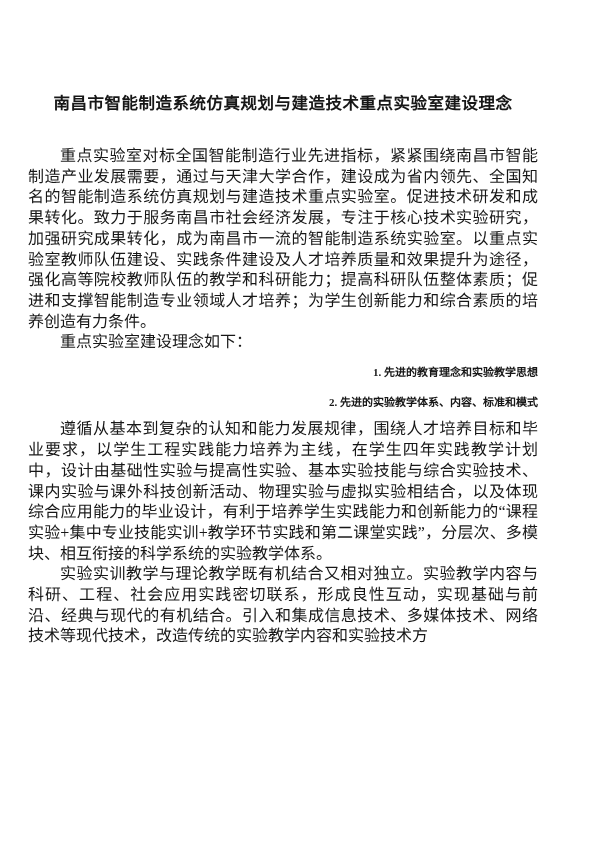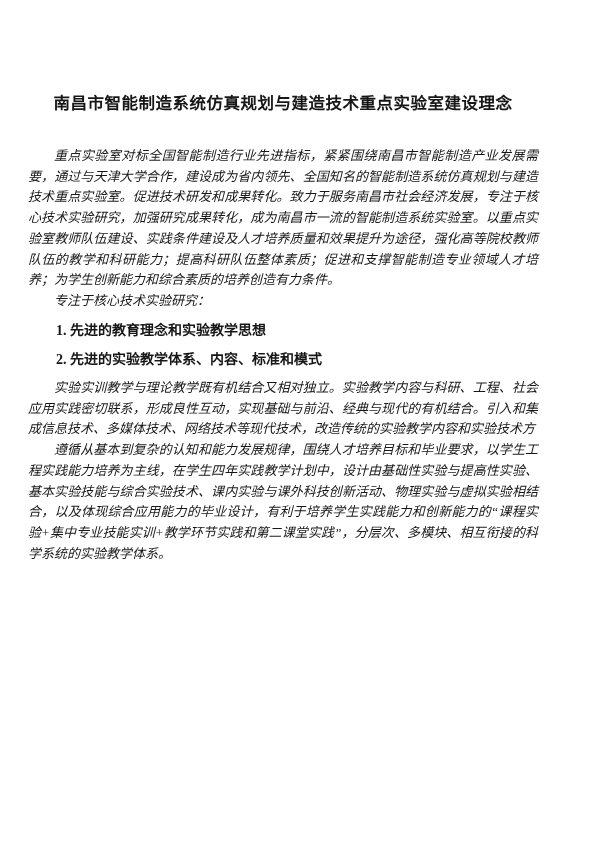--- a/index.html
+++ b/index.html
@@ -21,48 +21,47 @@
   .doc-title {
     margin: 0 0 31px 0;
     font-size: 16.5px;
     line-height: 22px;
     font-weight: bold;
     text-align: center;
     letter-spacing: 0.5px;
   }
   .para {
     margin: 0;
-    font-size: 13px;
+    font-size: 16px;
     line-height: 20.7px;
     text-align: justify;
     text-indent: 2em;
     word-break: break-all;
-    font-style: italic;
   }
   .heading {
     margin: 9px 0 7px 0;
-    font-size: 14px;
+    font-size: 11px;
     line-height: 20.7px;
     font-weight: bold;
     text-indent: 2em;
-    text-align: left;
+    text-align: right;
   }
 </style>
 </head>
 <body>
 
 <div class="page">
   <h1 class="doc-title">南昌市智能制造系统仿真规划与建造技术重点实验室建设理念</h1>
 
   <p class="para">重点实验室对标全国智能制造行业先进指标，紧紧围绕南昌市智能制造产业发展需要，通过与天津大学合作，建设成为省内领先、全国知名的智能制造系统仿真规划与建造技术重点实验室。促进技术研发和成果转化。致力于服务南昌市社会经济发展，专注于核心技术实验研究，加强研究成果转化，成为南昌市一流的智能制造系统实验室。以重点实验室教师队伍建设、实践条件建设及人才培养质量和效果提升为途径，强化高等院校教师队伍的教学和科研能力；提高科研队伍整体素质；促进和支撑智能制造专业领域人才培养；为学生创新能力和综合素质的培养创造有力条件。</p>
 
-  <p class="para">专注于核心技术实验研究：</p>
+  <p class="para">重点实验室建设理念如下：</p>
 
   <p class="heading">1. 先进的教育理念和实验教学思想</p>
 
 
 
   <p class="heading">2. 先进的实验教学体系、内容、标准和模式</p>
 
+  <p class="para">遵循从基本到复杂的认知和能力发展规律，围绕人才培养目标和毕业要求，以学生工程实践能力培养为主线，在学生四年实践教学计划中，设计由基础性实验与提高性实验、基本实验技能与综合实验技术、课内实验与课外科技创新活动、物理实验与虚拟实验相结合，以及体现综合应用能力的毕业设计，有利于培养学生实践能力和创新能力的“课程实验+集中专业技能实训+教学环节实践和第二课堂实践”，分层次、多模块、相互衔接的科学系统的实验教学体系。</p>
+
   <p class="para">实验实训教学与理论教学既有机结合又相对独立。实验教学内容与科研、工程、社会应用实践密切联系，形成良性互动，实现基础与前沿、经典与现代的有机结合。引入和集成信息技术、多媒体技术、网络技术等现代技术，改造传统的实验教学内容和实验技术方</p>
-
-  <p class="para">遵循从基本到复杂的认知和能力发展规律，围绕人才培养目标和毕业要求，以学生工程实践能力培养为主线，在学生四年实践教学计划中，设计由基础性实验与提高性实验、基本实验技能与综合实验技术、课内实验与课外科技创新活动、物理实验与虚拟实验相结合，以及体现综合应用能力的毕业设计，有利于培养学生实践能力和创新能力的“课程实验+集中专业技能实训+教学环节实践和第二课堂实践”，分层次、多模块、相互衔接的科学系统的实验教学体系。</p>
 </div>
 
 </body></html>

